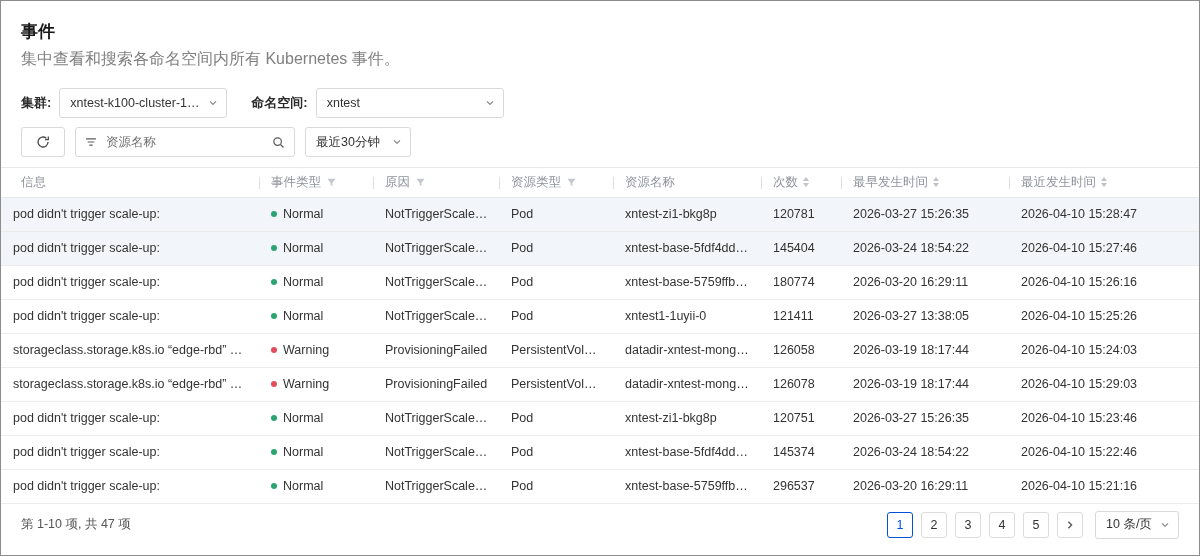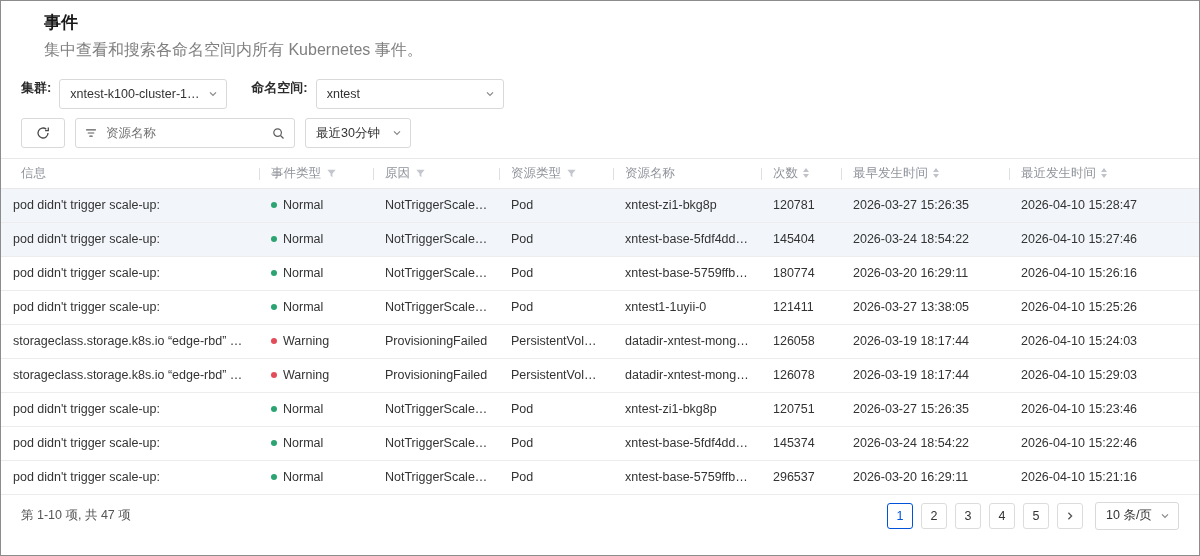--- a/index.html
+++ b/index.html
@@ -3,25 +3,25 @@
 <meta charset="utf-8">
 <style>
   * { box-sizing: border-box; }
   html, body { margin: 0; padding: 0; background: #fff; }
   body { font-family: "Liberation Sans", "DejaVu Sans", sans-serif; }
   .frame {
     width: 1200px; height: 556px; border: 1px solid #8c8c8c;
     background: #fff; overflow: hidden; position: relative;
   }
   
-  .page-header { padding: 10px 20px 0; margin-left: 23px; }
+  .page-header { padding: 19px 20px 0; }
   .page-title { margin: 0; font-size: 17px; font-weight: 700; color: #181818; }
   .page-subtitle { margin: 6px 0 0; font-size: 16px; color: #808080; }
   
-  .filter-row { display: flex; align-items: flex-start; padding: 18px 20px 0; }
+  .filter-row { display: flex; align-items: center; padding: 18px 20px 0; }
   .flabel { font-size: 13px; font-weight: 700; color: #2b2b2b; margin-right: 8px; white-space: nowrap; }
   .flabel + .select { margin-right: 24px; }
   .select {
     height: 30px; border: 1px solid #d9d9d9; border-radius: 3px; background: #fff;
     display: inline-flex; align-items: center; justify-content: space-between;
     padding: 0 8px 0 10px; font-size: 12.5px; color: #333; cursor: pointer; gap: 6px;
   }
   .select .sel-val { overflow: hidden; white-space: nowrap; text-overflow: ellipsis; flex: 1; text-align: left; }
   .cluster-select { width: 168px; }
   .namespace-select { width: 188px; }

